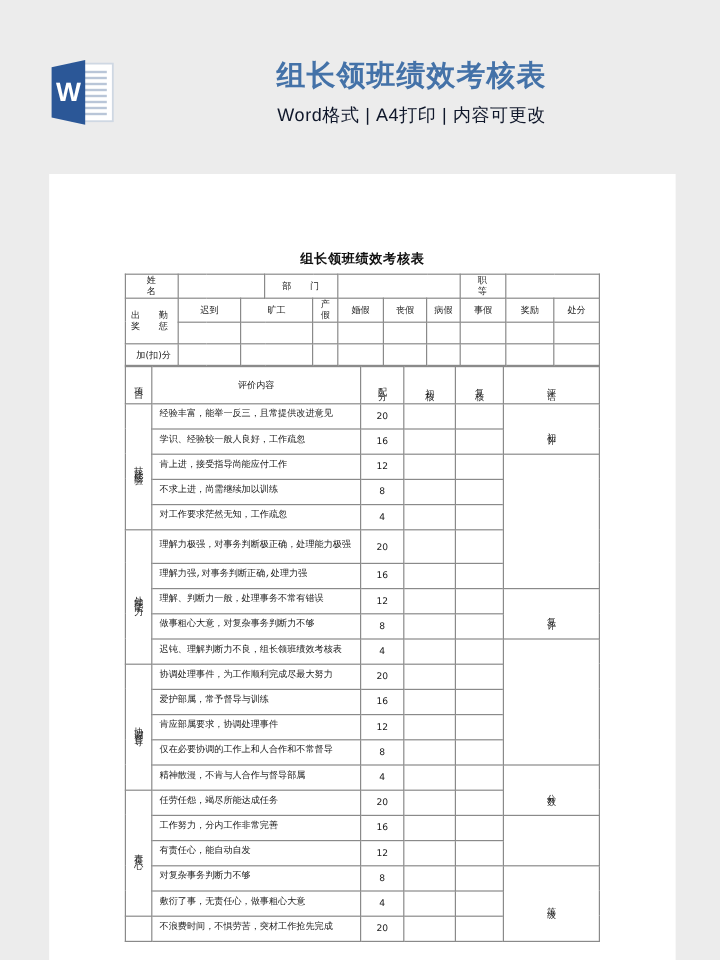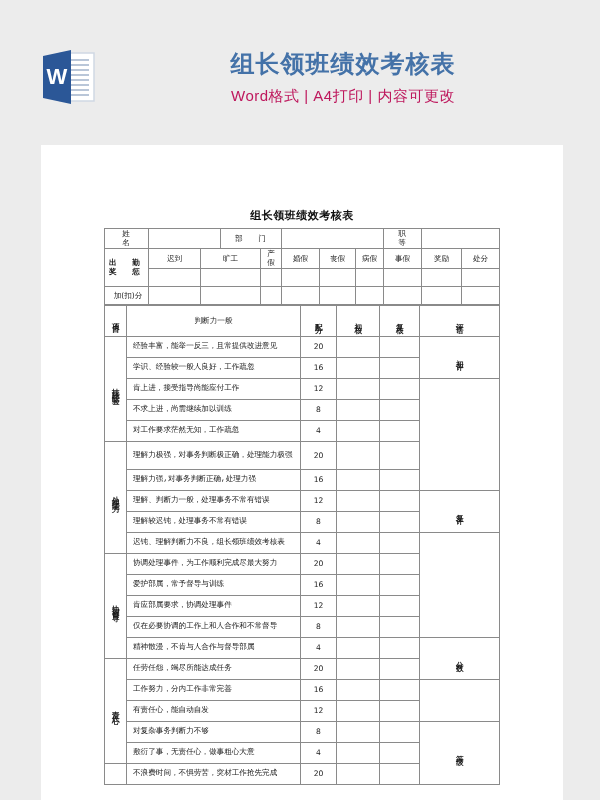--- a/index.html
+++ b/index.html
@@ -20,21 +20,21 @@
   }
   .head-text{
     position:absolute;left:123px;top:50px;
     width:440px;text-align:center;
   }
   .doc-title-main{
     font-size:24px;font-weight:bold;color:#4472a8;
     letter-spacing:1px;line-height:1.2;
   }
   .doc-subtitle{
-    margin-top:8px;font-size:15px;color:#be185d;
+    margin-top:8px;font-size:15px;color:#0f172a;
     letter-spacing:0.5px;
   }
   
   .page{
     position:absolute;left:41px;top:145px;
     width:522px;height:655px;background:#fff;
   }
   .sheet-title{
     text-align:center;font-weight:bold;font-size:11px;
     color:#111;margin-top:63px;letter-spacing:.5px;
@@ -62,21 +62,21 @@
   .blank{}
   .vert{
     text-align:center;
     writing-mode:vertical-rl;
     text-orientation:upright;
     letter-spacing:3px;
     white-space:nowrap;
     margin:0 auto;
     display:inline-block;
   }
-  .vcell{text-align:center;vertical-align:middle;font-weight:bold;}
+  .vcell{text-align:center;vertical-align:middle;}
   .content{text-align:left;padding-left:6px;font-family:Liberation Mono, monospace;}
   .r-attend td{height:17px;}
   .r-name td{height:16px;}
   .r-head td{height:30px;}
   .r-item td{height:20px;}
   .r-item2 td{height:27px;}
 </style>
 </head>
 <body>
 
@@ -183,21 +183,21 @@
       <col style="width:43px">
         <col style="width:40px">
         <col style="width:80px">
     </colgroup>
 
     <tbody>
         <tr class="r-head">
       <td class="vcell">
         <span class="vert">项目</span>
       </td>
-      <td class="ctr">判断力一般</td>
+      <td class="ctr">评价内容</td>
       <td class="vcell">
         <span class="vert">配分</span>
       </td>
       <td class="vcell">
         <span class="vert">初核</span>
       </td>
       <td class="vcell">
         <span class="vert">复核</span>
       </td>
       <td class="vcell">
@@ -261,21 +261,21 @@
     <tr class="r-item">
       <td class="content">理解、判断力一般，处理事务不常有错误</td>
       <td class="ctr">12</td>
       <td></td>
       <td></td>
       <td rowspan="2" class="vcell">
         <span class="vert">复评</span>
       </td>
     </tr>
     <tr class="r-item">
-      <td class="content">理解较迟钝，处理事务不常有错误</td>
+      <td class="content">做事粗心大意，对复杂事务判断力不够</td>
       <td class="ctr">8</td>
       <td></td>
       <td></td>
     </tr>
     <tr class="r-item">
       <td class="content">迟钝、理解判断力不良，组长领班绩效考核表</td>
       <td class="ctr">4</td>
       <td></td>
       <td></td>
       <td rowspan="5" class="blank"></td>

